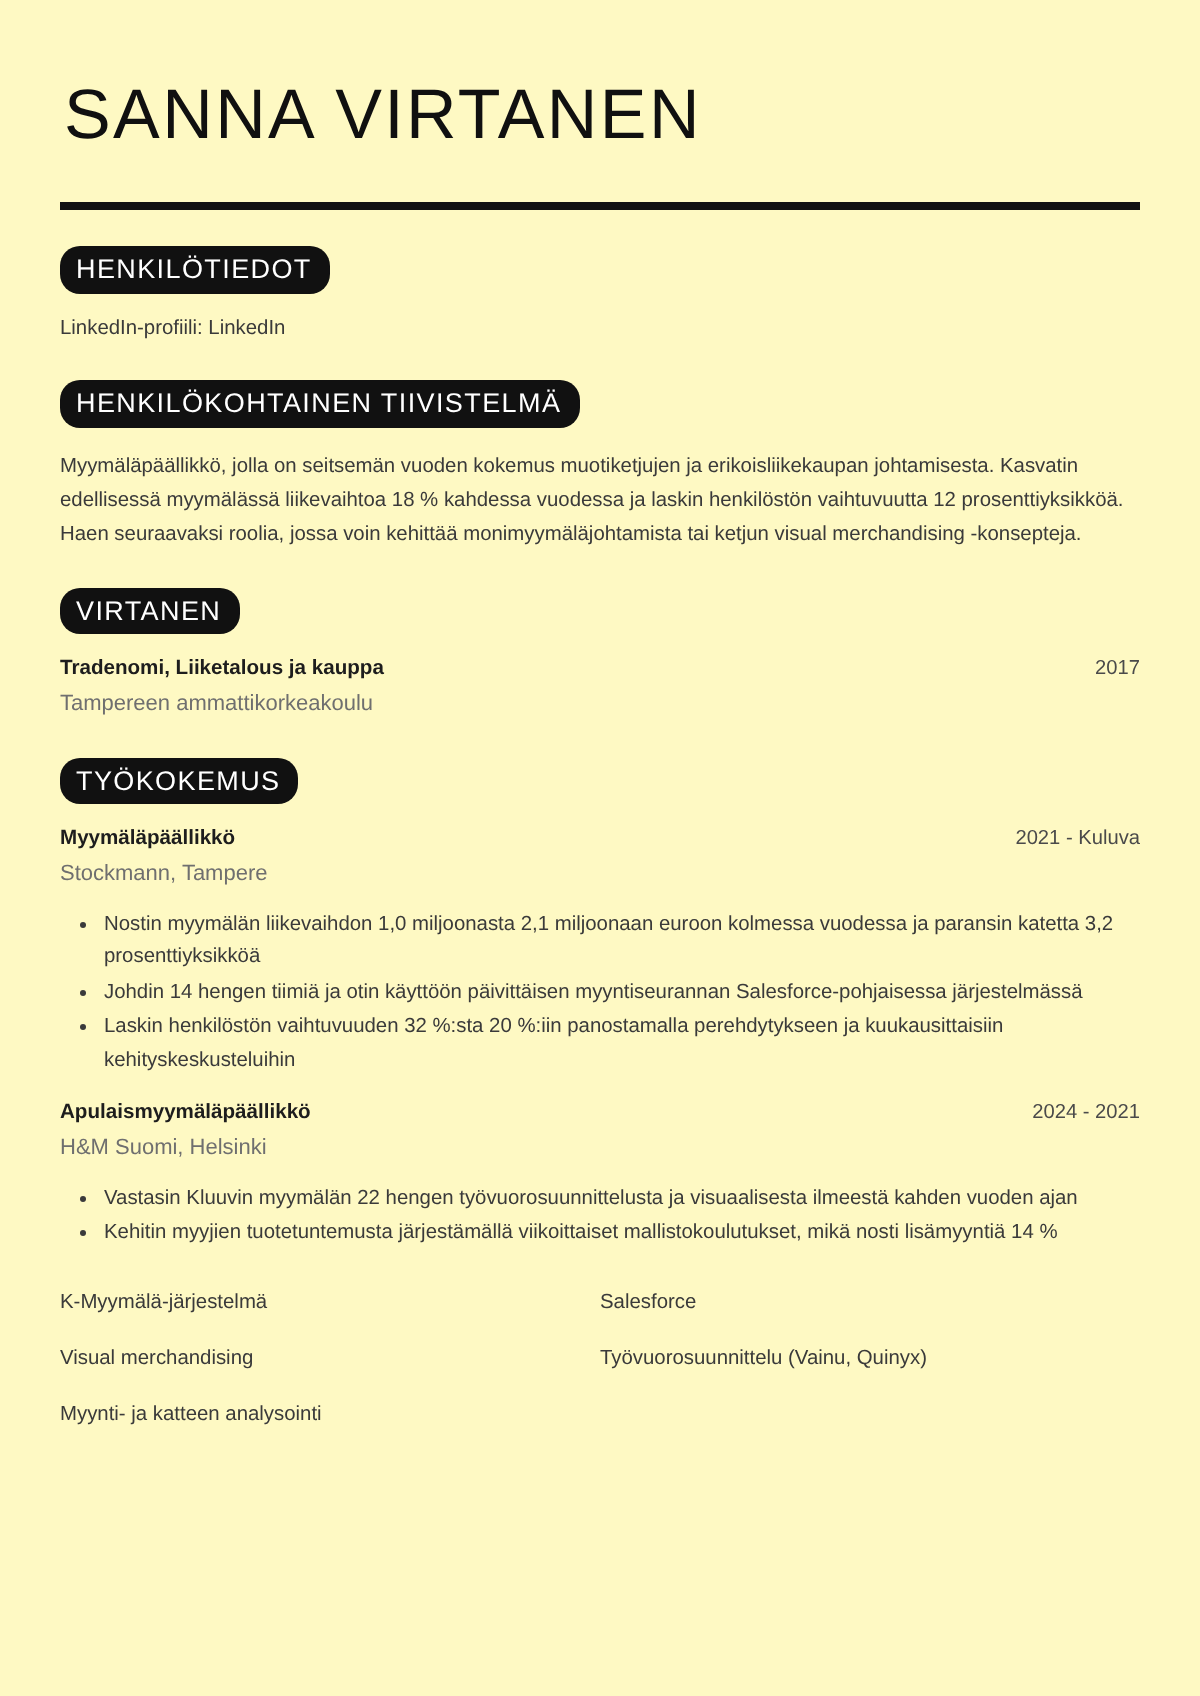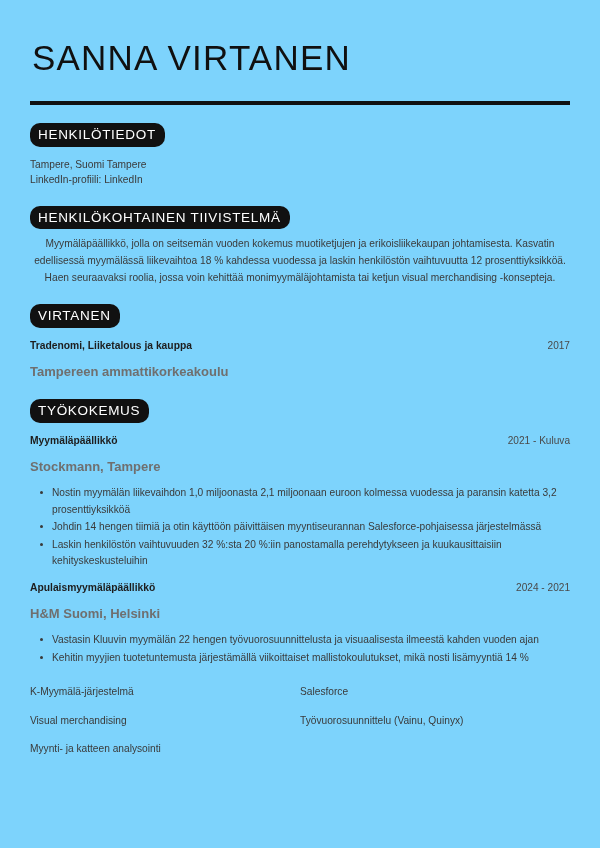--- a/index.html
+++ b/index.html
@@ -13,21 +13,21 @@
     background: #ffffff;
     font-family: "Liberation Sans", sans-serif;
     color: #2b2b2b;
     overflow: hidden;
   }
   .page {
     box-sizing: border-box;
     width: 600px;
     height: 848px;
     padding: 40px 30px 0 30px;
-    background: #7dd3fc;
+    background: #fef9c3;
   }
 
   
   .name {
     font-size: 35px;
     font-weight: 400;
     letter-spacing: 1.2px;
     color: #101010;
     line-height: 1.0;
     margin: 0;
@@ -62,22 +62,22 @@
   }
   .contact-block {
     margin-top: 10px;
   }
   .contact-line {
     font-size: 10.2px;
     line-height: 1.52;
     color: #3a3a3a;
   }
   .summary-block {
-    margin-top: 6px;
-    text-align: center;
+    margin-top: 11px;
+    text-align: left;
   }
   .summary-block p {
     margin: 0;
     font-size: 10.2px;
     line-height: 1.68;
     color: #3a3a3a;
   }
 
   
   .entry {
@@ -95,25 +95,24 @@
     line-height: 1.45;
   }
   .entry-date {
     font-size: 10.1px;
     color: #4a4a4a;
     line-height: 1.45;
     white-space: nowrap;
     padding-left: 12px;
   }
   .entry-sub {
-    font-size: 13px;
+    font-size: 11px;
     color: #6f6f6f;
     line-height: 1.5;
-    margin-top: 8px;
-    font-weight: bold;
+    margin-top: 1px;
   }
   .bullets {
     margin: 9px 0 0 0;
     padding: 0 0 0 22px;
     list-style: none;
   }
   .bullets li {
     position: relative;
     font-size: 10.2px;
     line-height: 1.62;
@@ -155,21 +154,20 @@
   <div>
     <h1 class="name">SANNA VIRTANEN</h1>
     <div class="header-rule"></div>
   </div>
 
   <div class="section">
     <div class="section-title-wrap">
       <span class="section-title">HENKILÖTIEDOT</span>
     </div>
     <div class="contact-block">
-      <div class="contact-line">Tampere, Suomi Tampere</div>
       <div class="contact-line">LinkedIn-profiili: LinkedIn</div>
     </div>
   </div>
 
   <div class="section">
     <div class="section-title-wrap">
       <span class="section-title">HENKILÖKOHTAINEN TIIVISTELMÄ</span>
     </div>
     <div class="summary-block">
       <p>Myymäläpäällikkö, jolla on seitsemän vuoden kokemus muotiketjujen ja erikoisliikekaupan johtamisesta. Kasvatin edellisessä myymälässä liikevaihtoa 18 % kahdessa vuodessa ja laskin henkilöstön vaihtuvuutta 12 prosenttiyksikköä. Haen seuraavaksi roolia, jossa voin kehittää monimyymäläjohtamista tai ketjun visual merchandising -konsepteja.</p>

